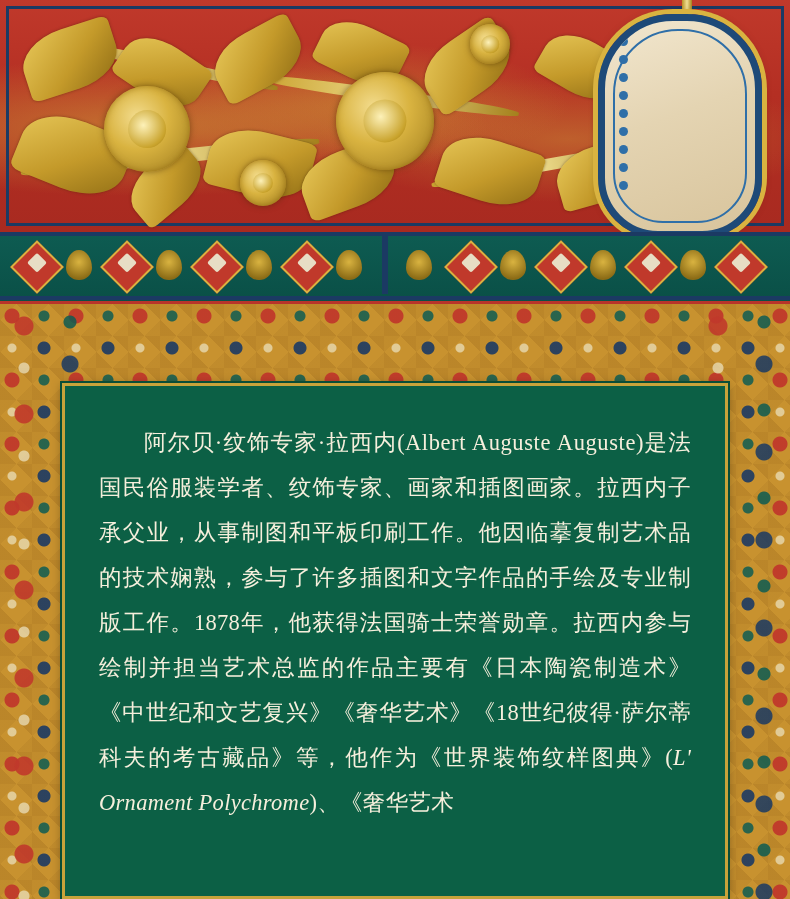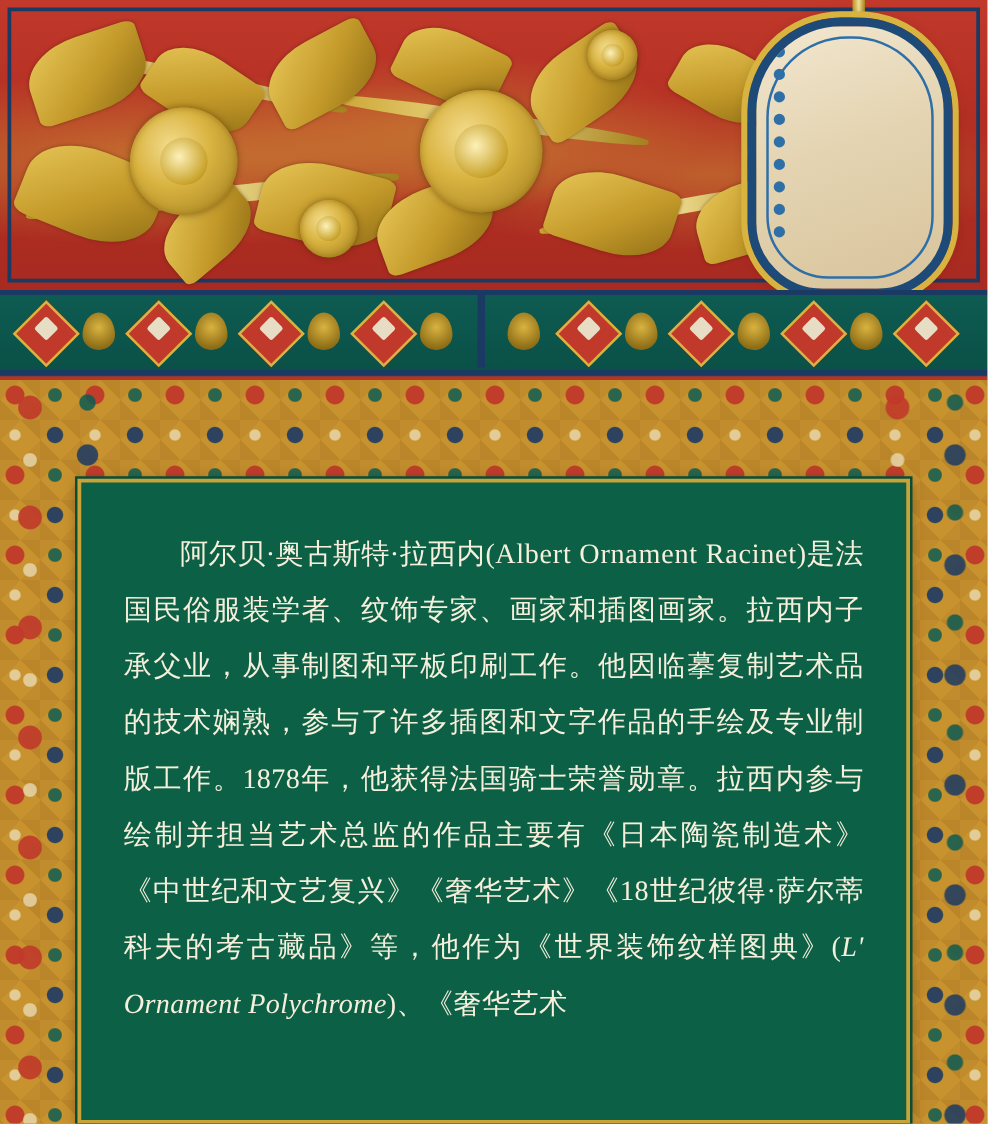--- a/index.html
+++ b/index.html
@@ -296,17 +296,17 @@
     <div class="rule r2"></div>
     <div class="rule r3"></div>
   </div>
 
   <div class="carpet"></div>
   <div class="carpet-edge left"></div>
   <div class="carpet-edge right"></div>
 
   <div class="panel">
     <div class="panel-body">
-      <span>阿尔贝·奥古斯特·拉西内(</span><span class="latin">Albert Ornament Racinet</span><span>)是法国民俗服装学者、纹饰专家、画家和插图画家。拉西内子承父业，从事制图和平板印刷工作。他因临摹复制艺术品的技术娴熟，参与了许多插图和文字作品的手绘及专业制版工作。1878年，他获得法国骑士荣誉勋章。拉西内参与绘制并担当艺术总监的作品主要有《日本陶瓷制造术》《中世纪和文艺复兴》《奢华艺术》《18世纪彼得·萨尔蒂科夫的考古藏品》等，他作为《世界装饰纹样图典》(</span><span class="ital">L' Ornament Polychrome</span><span>)、《奢华艺术</span>
+      <span>阿尔贝·纹饰专家·拉西内(</span><span class="latin">Albert Auguste Auguste</span><span>)是法国民俗服装学者、纹饰专家、画家和插图画家。拉西内子承父业，从事制图和平板印刷工作。他因临摹复制艺术品的技术娴熟，参与了许多插图和文字作品的手绘及专业制版工作。1878年，他获得法国骑士荣誉勋章。拉西内参与绘制并担当艺术总监的作品主要有《日本陶瓷制造术》《中世纪和文艺复兴》《奢华艺术》《18世纪彼得·萨尔蒂科夫的考古藏品》等，他作为《世界装饰纹样图典》(</span><span class="ital">L' Ornament Polychrome</span><span>)、《奢华艺术</span>
     </div>
   </div>
 
 </div>
 
 </body></html>

